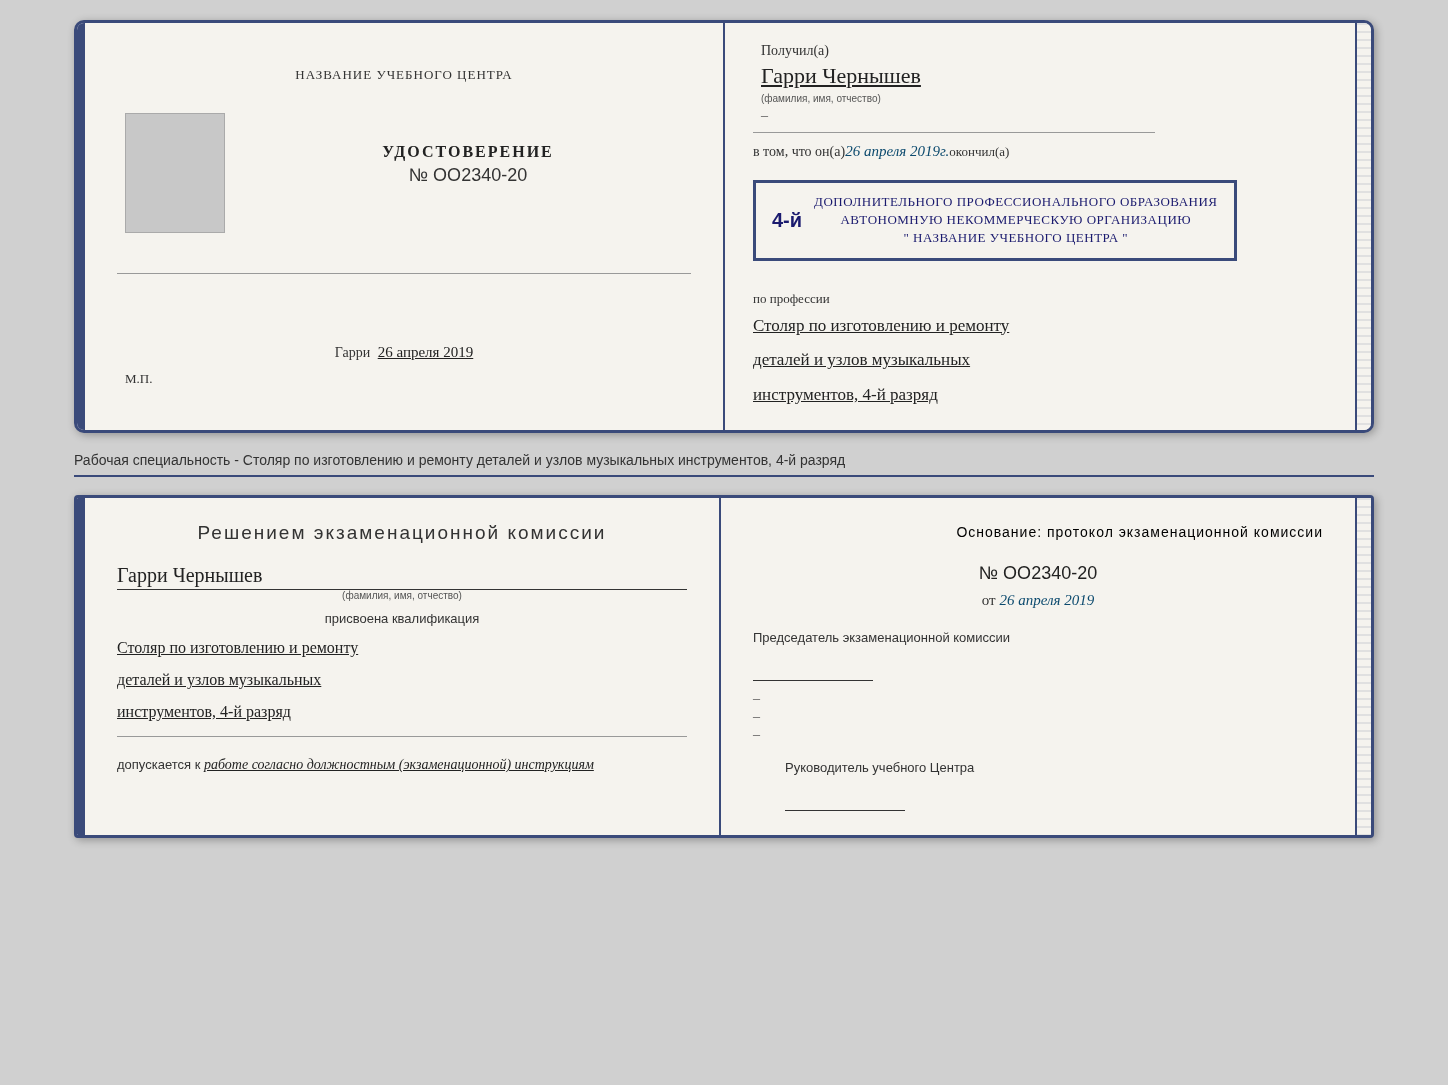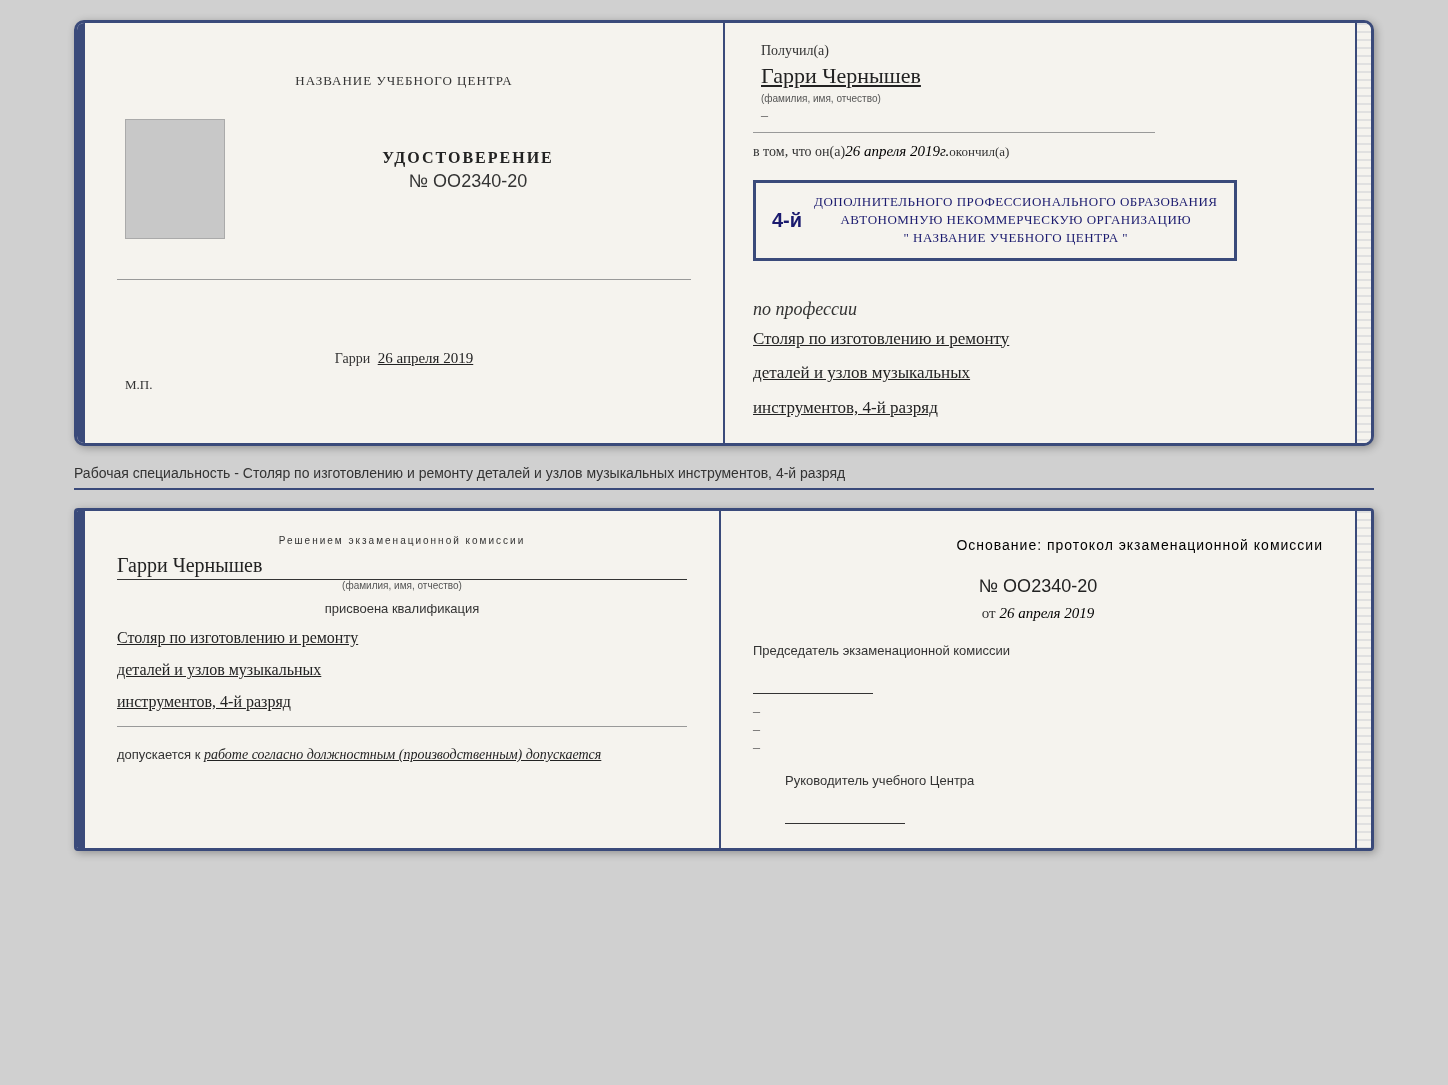--- a/index.html
+++ b/index.html
@@ -137,21 +137,21 @@
       color: #333;
       margin: 10px 0;
       display: flex;
       align-items: baseline;
       gap: 0;
     }
 
     .handwritten-date {
       font-family: 'Segoe Script', 'Comic Sans MS', cursive;
       font-size: 15px;
-      color: #000000;
+      color: #0c4a6e;
       font-style: italic;
     }
 
     .okoncil {
       font-size: 13px;
       color: #333;
     }
 
     .stamp-block {
       border: 3px solid #3a4a7a;
@@ -171,24 +171,23 @@
     .stamp-text {
       font-size: 13px;
       text-align: center;
       text-transform: uppercase;
       color: #1a1a6e;
       letter-spacing: 0.5px;
       line-height: 1.4;
     }
 
     .po-professii {
-      font-size: 18px;
-      color: #333;
-      margin-top: 28px;
-      font-style: italic;
+      font-size: 13px;
+      color: #333;
+      margin-top: 20px;
     }
 
     .handwritten-profession {
       font-family: 'Segoe Script', 'Comic Sans MS', cursive;
       font-size: 17px;
       color: #222;
       text-decoration: underline;
       line-height: 1.8;
       display: block;
       margin-top: 4px;
@@ -236,25 +235,25 @@
       padding: 24px 32px;
       border-right: 2px solid #3a4a7a;
     }
 
     .doc-page-bottom-right {
       flex: 1;
       padding: 24px 32px;
     }
 
     .resheniem-title {
-      font-size: 10px;
+      font-size: 19px;
       text-align: center;
       letter-spacing: 2px;
       color: #333;
-      margin-bottom: 8px;
+      margin-bottom: 20px;
       font-family: Arial, sans-serif;
     }
 
     .name-block {
       margin-bottom: 8px;
     }
 
     .name-underlined {
       font-family: 'Segoe Script', 'Comic Sans MS', cursive;
       font-size: 20px;
@@ -441,21 +440,21 @@
     <div class="prisvoena">присвоена квалификация</div>
 
     <span class="qualification-handwritten">Столяр по изготовлению и ремонту</span>
     <span class="qualification-handwritten">деталей и узлов музыкальных</span>
     <span class="qualification-handwritten">инструментов, 4-й разряд</span>
 
     <div style="border-bottom:1px solid #999; margin: 8px 0;"></div>
 
     <div class="dopuskaetsya">
       <span>допускается к</span>
-      <span class="dopuskaetsya-handwritten">работе согласно должностным (производственным) допускается</span>
+      <span class="dopuskaetsya-handwritten">работе согласно должностным (экзаменационной) инструкциям</span>
     </div>
 
   </div>
 
   <div class="doc-page-bottom-right">
 
     <div class="osnovanie">Основание: протокол экзаменационной  комиссии</div>
 
     <div class="protocol-number">№  OO2340-20</div>
 

